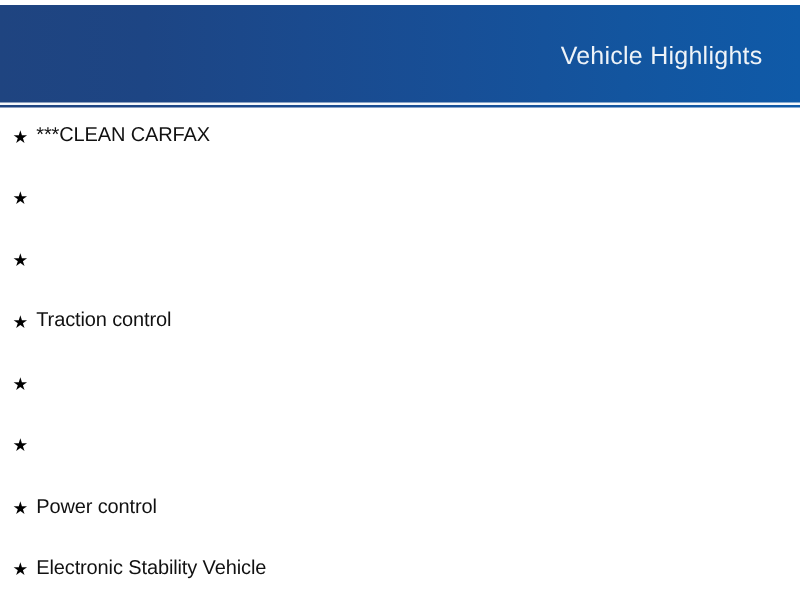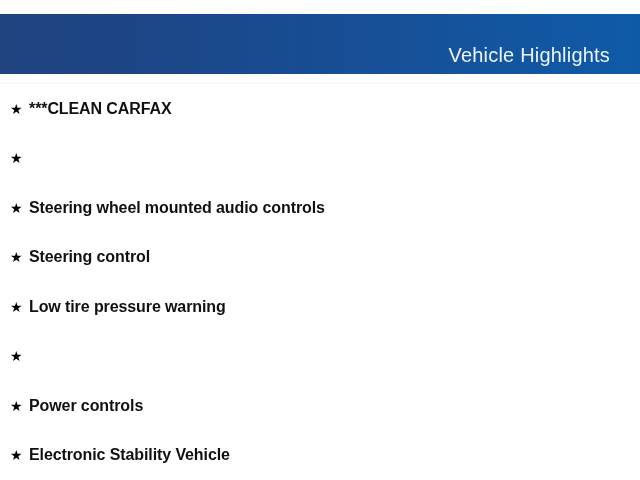--- a/index.html
+++ b/index.html
@@ -13,23 +13,23 @@
     background: #ffffff;
     font-family: "Liberation Sans", "DejaVu Sans", sans-serif;
     overflow: hidden;
     position: relative;
   }
 
   
   #header-band {
     position: absolute;
     left: 0;
-    top: 14px;
+    top: 4px;
     width: 640px;
-    height: 60px;
+    height: 82px;
     background: linear-gradient(to right,
                 #1f4480 0%,
                 #1d4584 18%,
                 #1a4a8e 38%,
                 #174f97 58%,
                 #13559f 78%,
                 #0f5aa8 100%);
     box-sizing: border-box;
   }
   #header-title {
@@ -78,21 +78,21 @@
     margin-left: 10px;
     flex: 0 0 auto;
     font-size: 14px;
     line-height: 1;
     color: #000000;
     text-align: left;
   }
   .highlight-label {
     flex: 1 1 auto;
     font-size: 16px;
-    font-weight: bold;
+    font-weight: normal;
     color: #111111;
     letter-spacing: -0.1px;
     white-space: nowrap;
     line-height: 20px;
   }
 </style>
 </head>
 <body>
 
 <div id="header-band">
@@ -106,40 +106,38 @@
     <span class="highlight-bullet">★</span>
     <span class="highlight-label">***CLEAN CARFAX</span>
   </li>
 
   <li class="highlight-item">
     <span class="highlight-bullet">★</span>
   </li>
 
   <li class="highlight-item">
     <span class="highlight-bullet">★</span>
-    <span class="highlight-label">Steering wheel mounted audio controls</span>
   </li>
 
   <li class="highlight-item">
     <span class="highlight-bullet">★</span>
-    <span class="highlight-label">Steering control</span>
-  </li>
-
-  <li class="highlight-item">
-    <span class="highlight-bullet">★</span>
-    <span class="highlight-label">Low tire pressure warning</span>
+    <span class="highlight-label">Traction control</span>
   </li>
 
   <li class="highlight-item">
     <span class="highlight-bullet">★</span>
   </li>
 
   <li class="highlight-item">
     <span class="highlight-bullet">★</span>
-    <span class="highlight-label">Power controls</span>
+  </li>
+
+  <li class="highlight-item">
+    <span class="highlight-bullet">★</span>
+    <span class="highlight-label">Power control</span>
   </li>
 
   <li class="highlight-item">
     <span class="highlight-bullet">★</span>
     <span class="highlight-label">Electronic Stability Vehicle</span>
   </li>
 
 </ul>
 
 </body></html>

